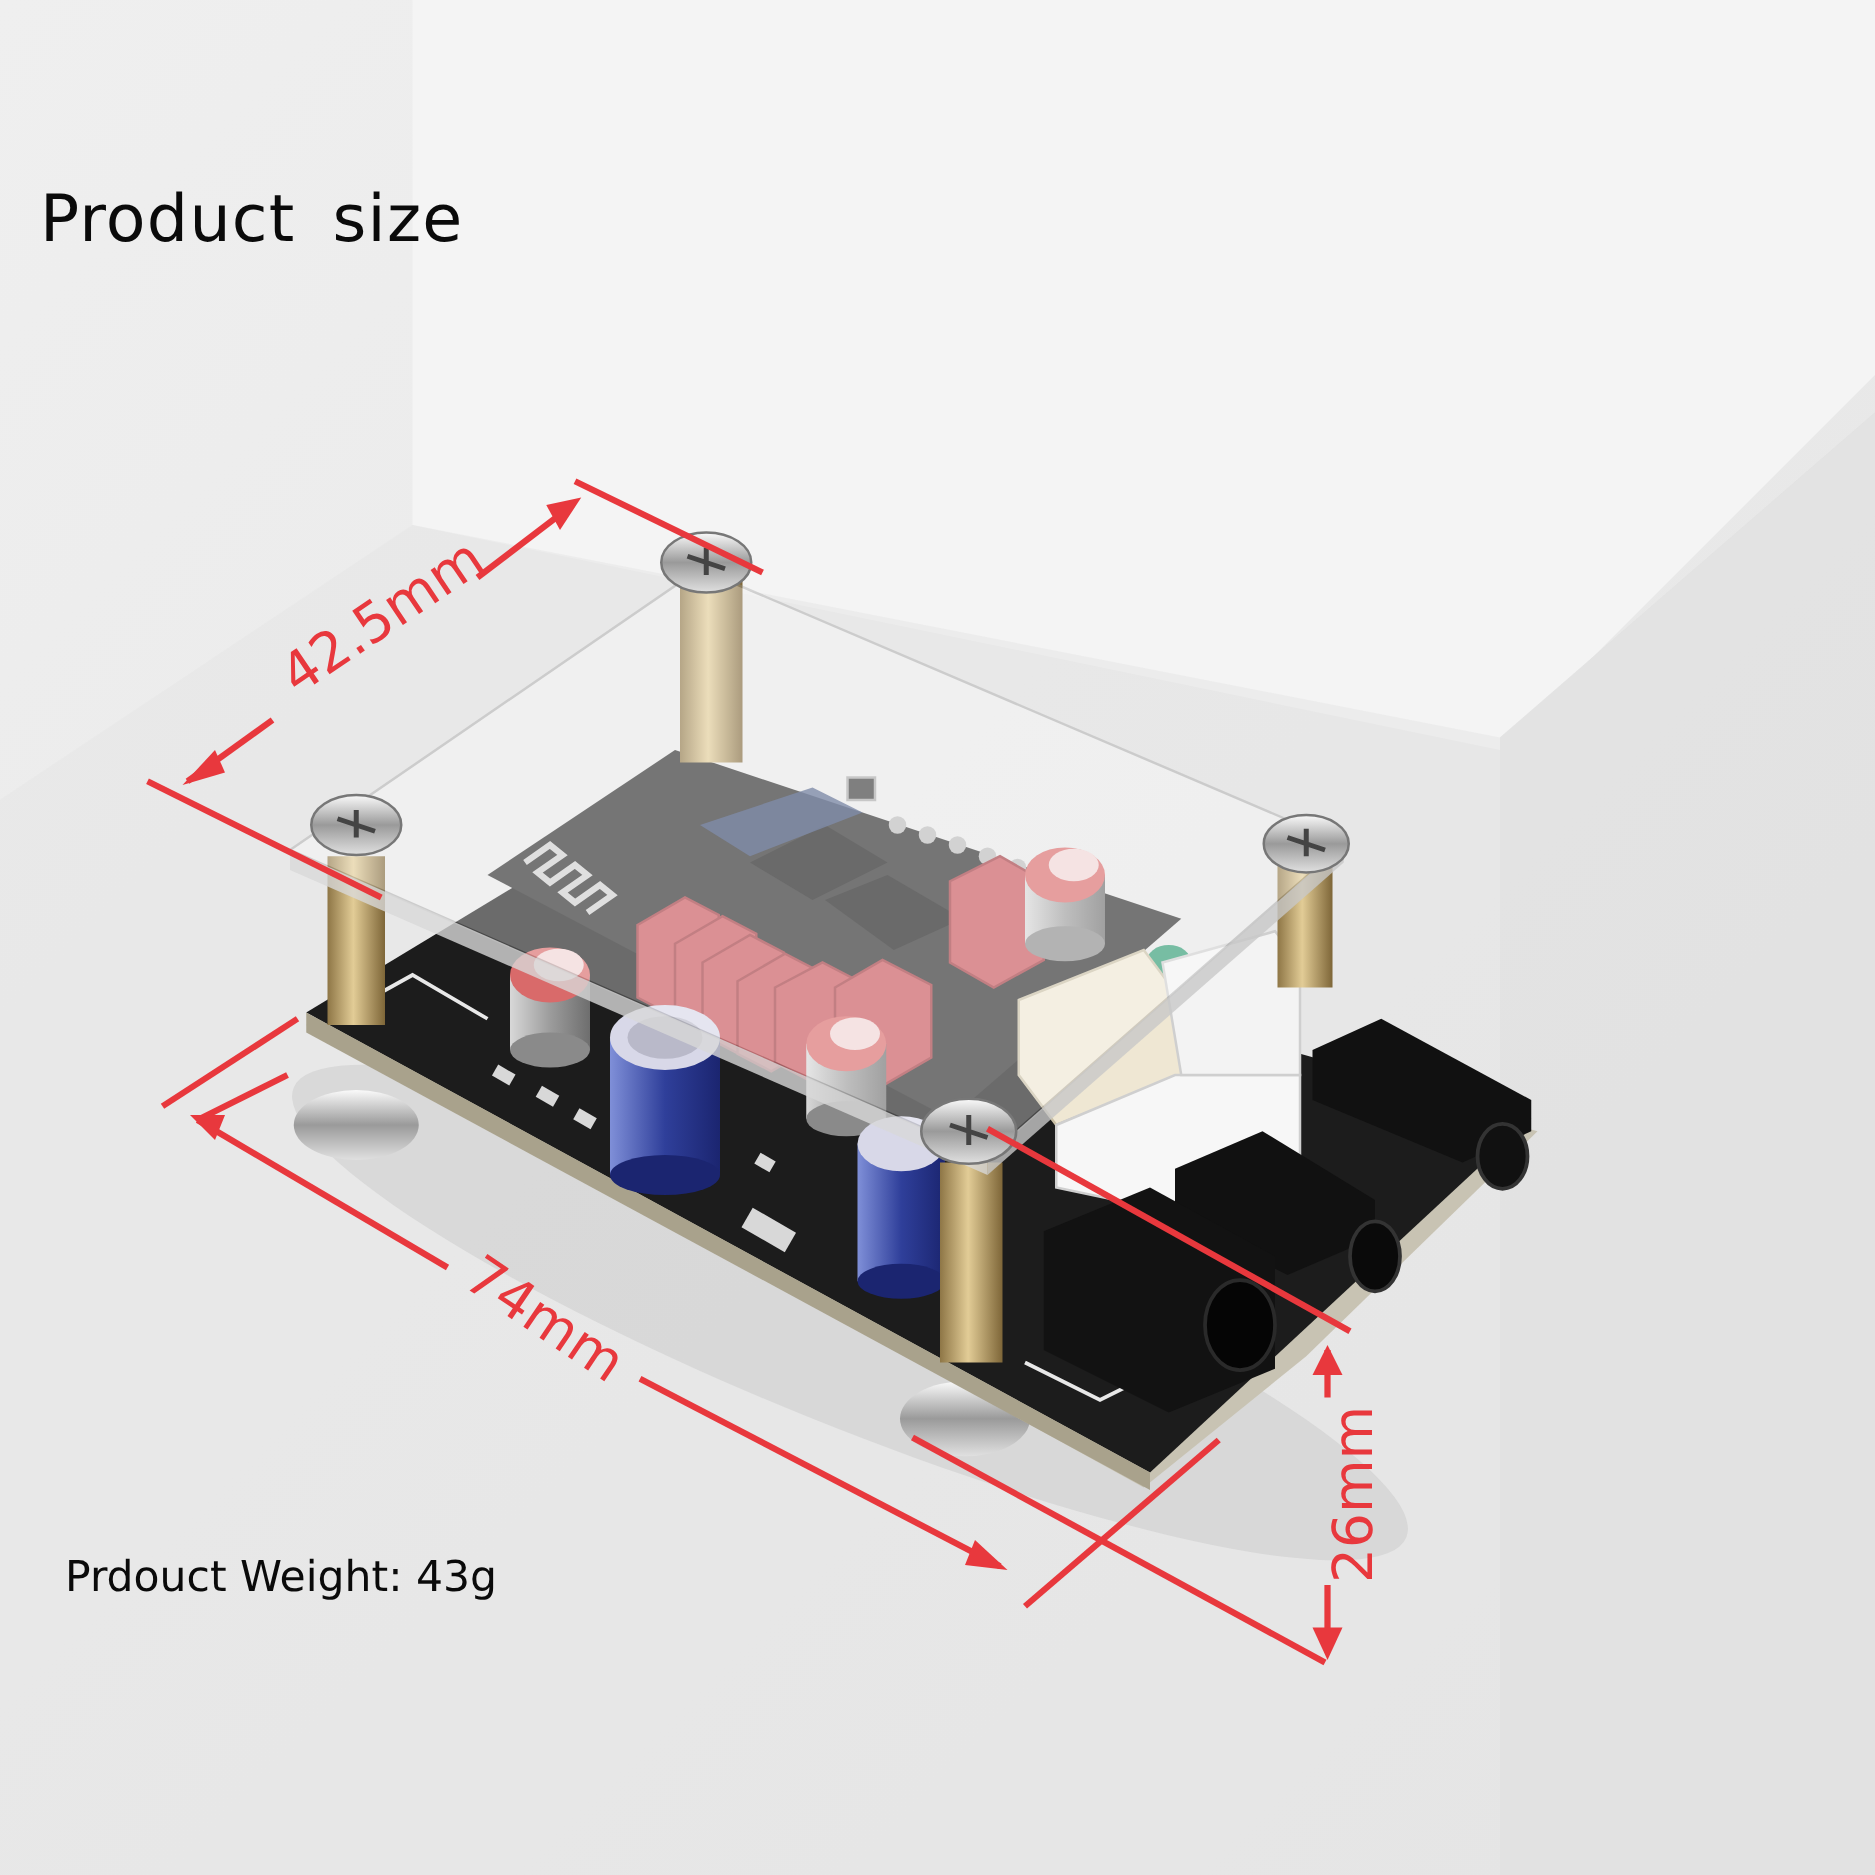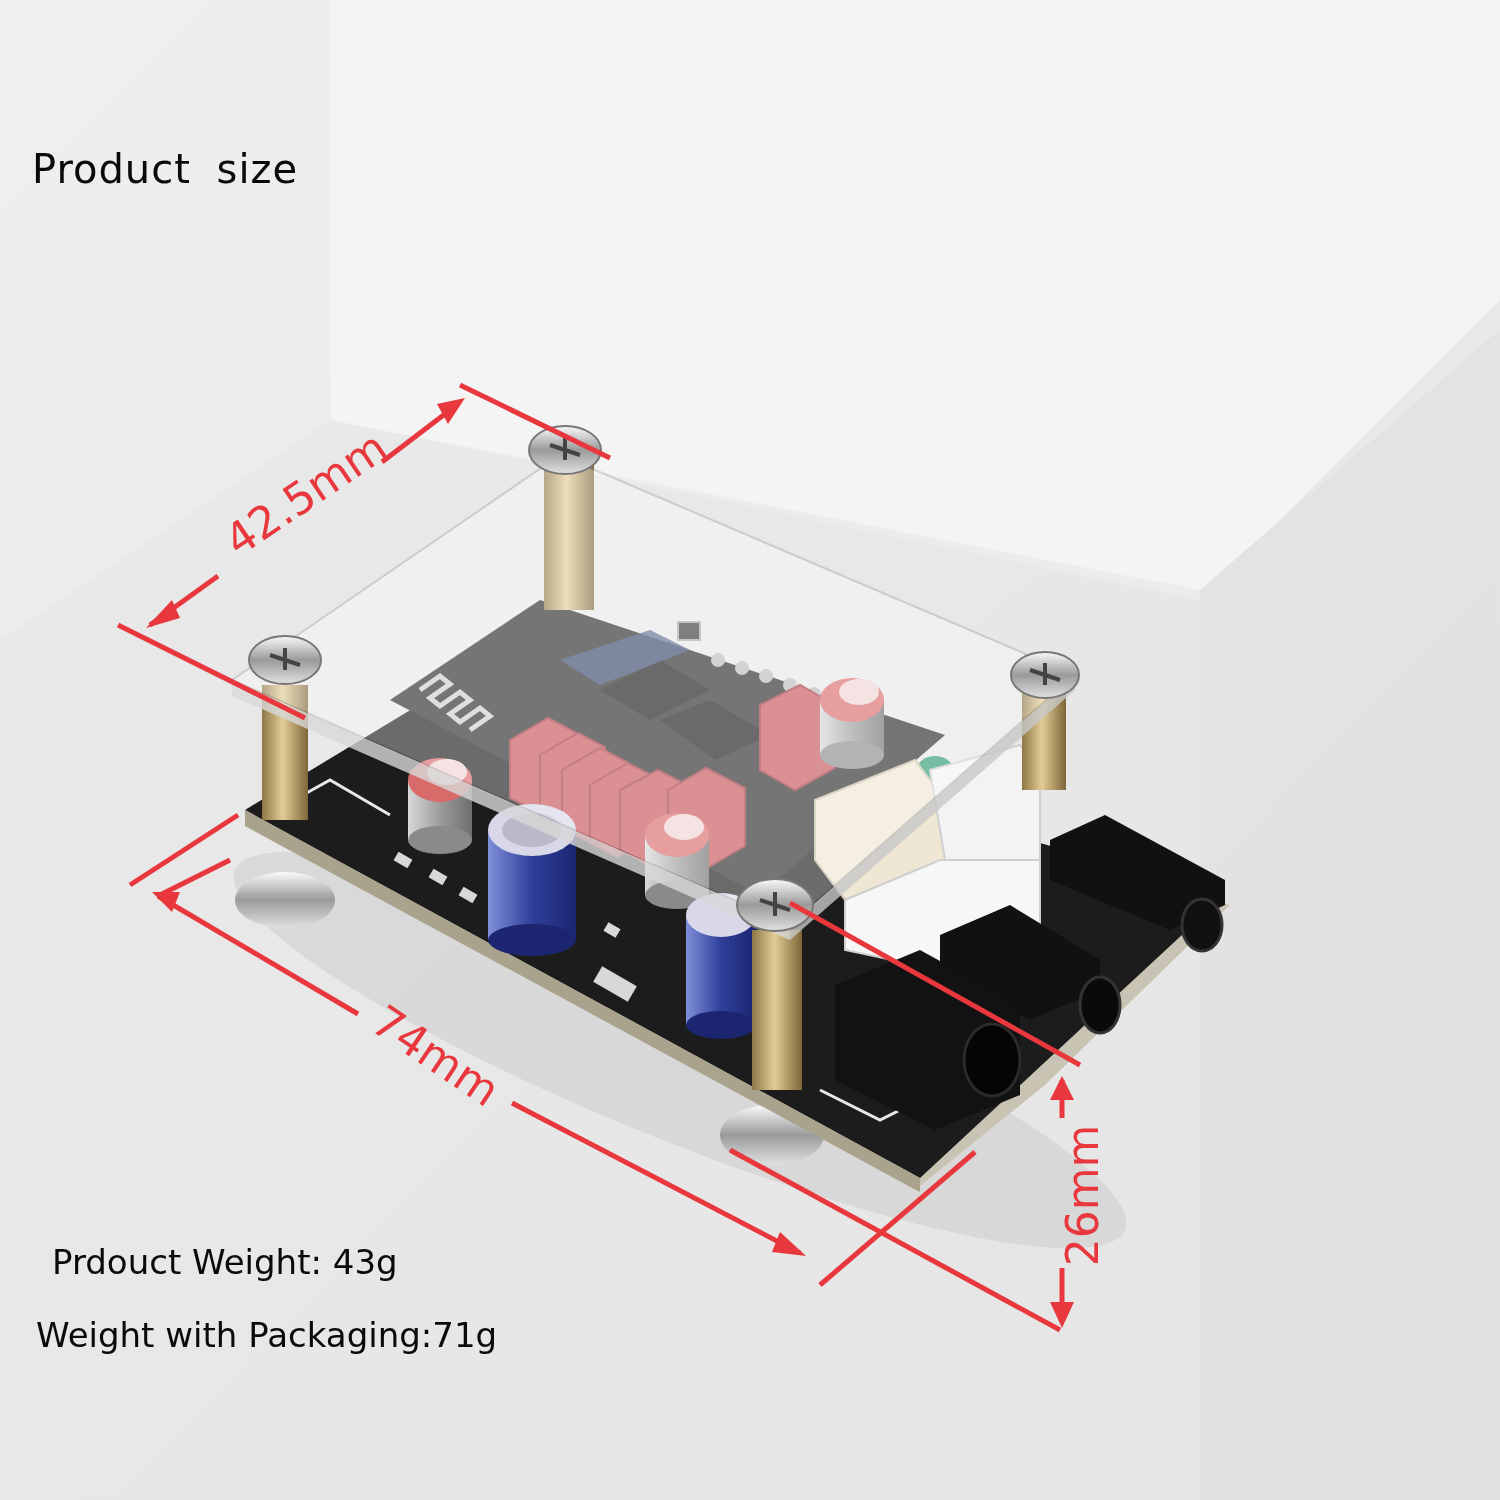--- a/index.html
+++ b/index.html
@@ -5,21 +5,21 @@
   html, body { margin: 0; padding: 0; }
   body {
     width: 1500px; height: 1500px; overflow: hidden;
     background: #ececec;
     font-family: "DejaVu Sans", "Liberation Sans", sans-serif;
     position: relative;
   }
   .scene { position: absolute; left: 0; top: 0; width: 1500px; height: 1500px; }
   .title {
     position: absolute; left: 32px; top: 146px;
-    font-size: 40px; color: #0a0a0a; letter-spacing: 1px; word-spacing: 12px;
+    font-size: 52px; color: #0a0a0a; letter-spacing: 1px; word-spacing: 12px;
     font-family: "DejaVu Sans", sans-serif;
   }
   .spec {
     position: absolute; left: 34px;
     font-size: 34px; color: #0a0a0a;
     font-family: "DejaVu Sans", sans-serif;
   }
   .spec.weight { top: 1242px; margin-left: 18px; }
   .spec.pack { top: 1315px; left: 36px; }
   .dim-label {
@@ -236,14 +236,13 @@
     </g>
   </svg>
 
   <div class="title">Product  size</div>
 
   <div class="dim-label dim-w">42.5mm</div>
   <div class="dim-label dim-l">74mm</div>
   <div class="dim-label dim-h">26mm</div>
 
   <div class="spec weight">Prdouct Weight: 43g</div>
-  <div class="spec pack">Weight with Packaging:71g</div>
 </div>
 
 </body></html>

